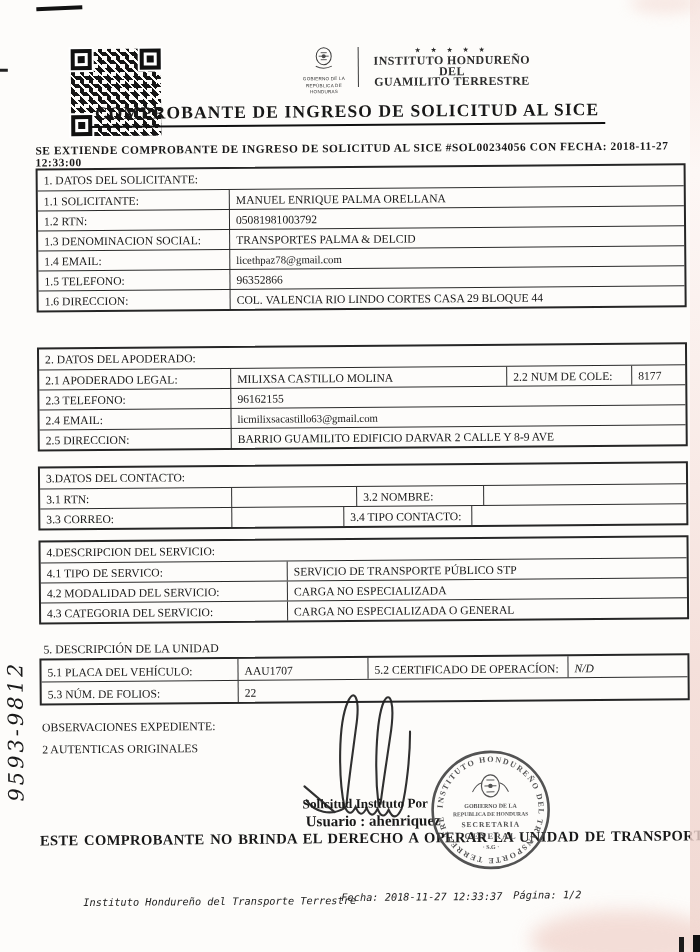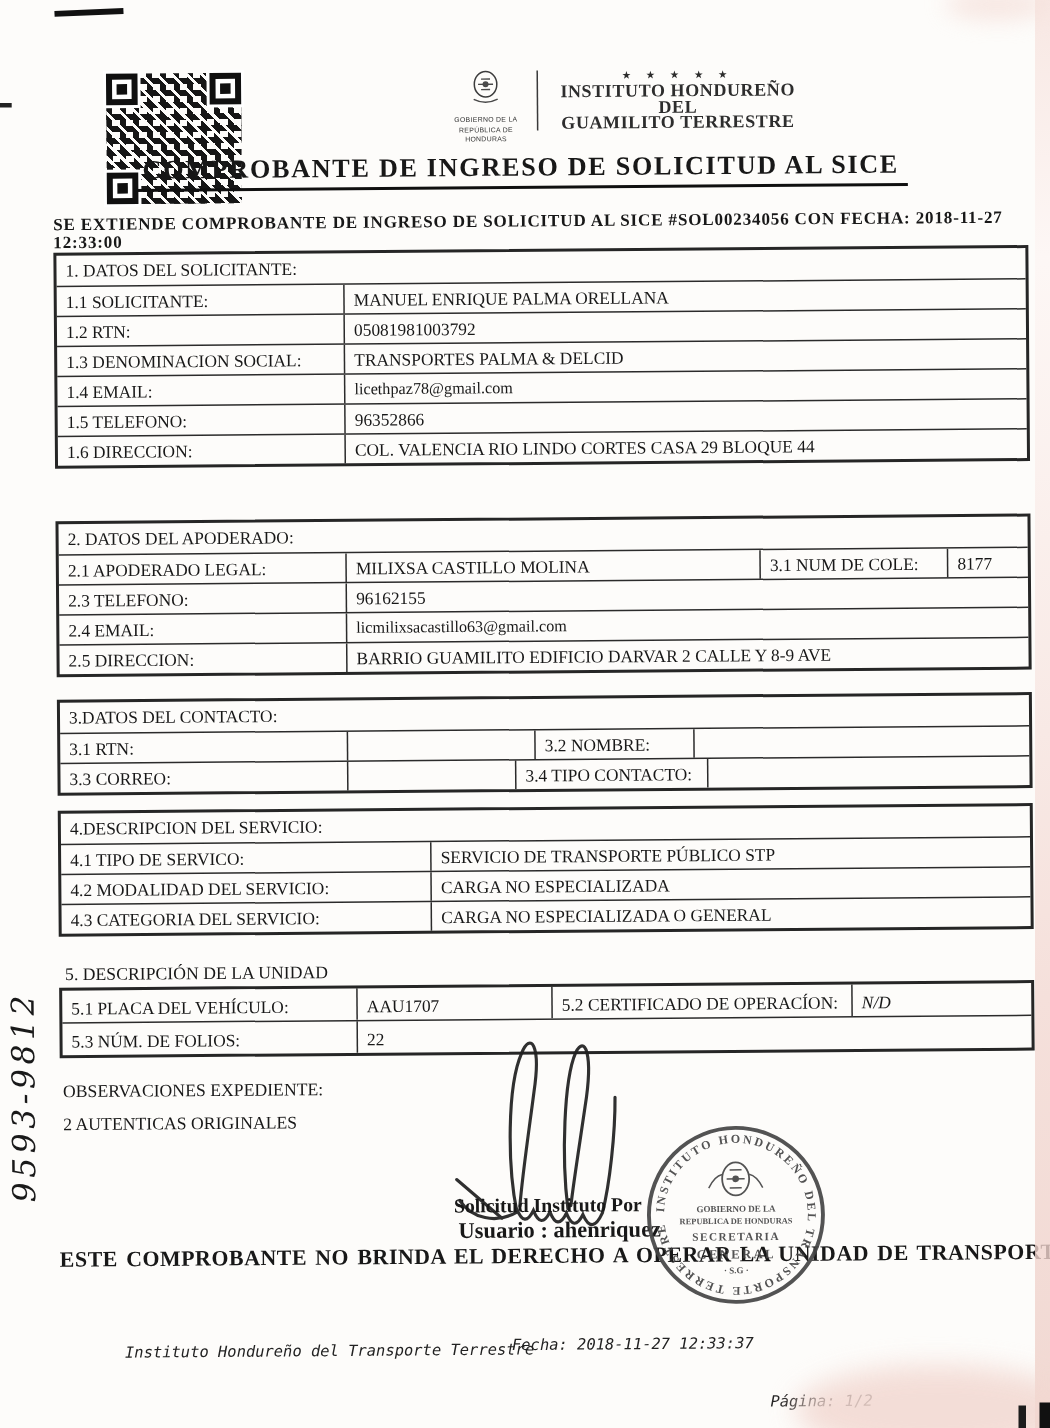--- a/index.html
+++ b/index.html
@@ -63,21 +63,21 @@
   .sig-line2 { position:absolute; left:303px; top:813px; font-size:15px; font-weight:bold; }
   .disclaimer { position:absolute; left:37px; top:830px; width:648px; font-size:14.6px; font-weight:bold;
     letter-spacing:.35px; word-spacing:1.5px; white-space:nowrap; }
 
   .stamp-svg { position:absolute; left:426px; top:749px; opacity:.92; }
 
   .footer { position:absolute; left:0; top:890px; width:100%; font-family:"DejaVu Sans Mono", monospace;
     font-style:italic; font-size:10.3px; color:#222; }
   .footer .f-org { position:absolute; left:80px; top:4px; }
   .footer .f-fecha { position:absolute; left:338px; top:1px; }
-  .footer .f-pag { position:absolute; left:510px; top:0px;margin-top:40px; }
+  .footer .f-pag { position:absolute; left:510px; top:0px; }
 
   .margin-code { position:absolute; left:2px; top:626px; width:30px; height:205px;
     writing-mode:vertical-rl; transform:rotate(180deg); text-align:center;
     font-family:"DejaVu Serif", serif; font-style:italic; font-size:21px; letter-spacing:3px; color:#191919; }
 </style>
 </head>
 <body>
 
 <div class="sheet">
   <div class="tilt">
@@ -145,21 +145,21 @@
       </div>
     </div>
 
     <div class="tbl" style="top:345px;">
       <div class="trow">
           <div class="thead">2. DATOS DEL APODERADO:</div>
         </div>
       <div class="trow">
         <div class="cell lbl" style="width:192px;">2.1 APODERADO LEGAL:</div>
         <div class="cell mid" style="width:276px;">MILIXSA CASTILLO MOLINA</div>
-        <div class="cell mid" style="width:125px;">3.1 NUM DE COLE:</div>
+        <div class="cell mid" style="width:125px;">2.2 NUM DE COLE:</div>
         <div class="cell" style="flex:1;">8177</div>
       </div>
       <div class="trow">
         <div class="cell lbl" style="width:192px;">2.3 TELEFONO:</div>
         <div class="cell" style="flex:1;">96162155</div>
       </div>
       <div class="trow">
         <div class="cell lbl" style="width:192px;">2.4 EMAIL:</div>
         <div class="cell sm" style="flex:1;">licmilixsacastillo63@gmail.com</div>
       </div>
@@ -169,21 +169,21 @@
       </div>
     </div>
 
     <div class="tbl" style="top:464px;">
       <div class="trow">
           <div class="thead">3.DATOS DEL CONTACTO:</div>
         </div>
       <div class="trow">
         <div class="cell lbl" style="width:192px;">3.1 RTN:</div>
         <div class="cell mid" style="width:125px;"></div>
-        <div class="cell mid" style="width:106px;">3.2 NOMBRE:</div>
+        <div class="cell mid" style="width:127px;">3.2 NOMBRE:</div>
         <div class="cell" style="flex:1;"></div>
       </div>
       <div class="trow">
         <div class="cell lbl" style="width:192px;">3.3 CORREO:</div>
         <div class="cell mid" style="width:112px;"></div>
         <div class="cell mid" style="width:128px;">3.4 TIPO CONTACTO:</div>
         <div class="cell" style="flex:1;"></div>
       </div>
     </div>
 

